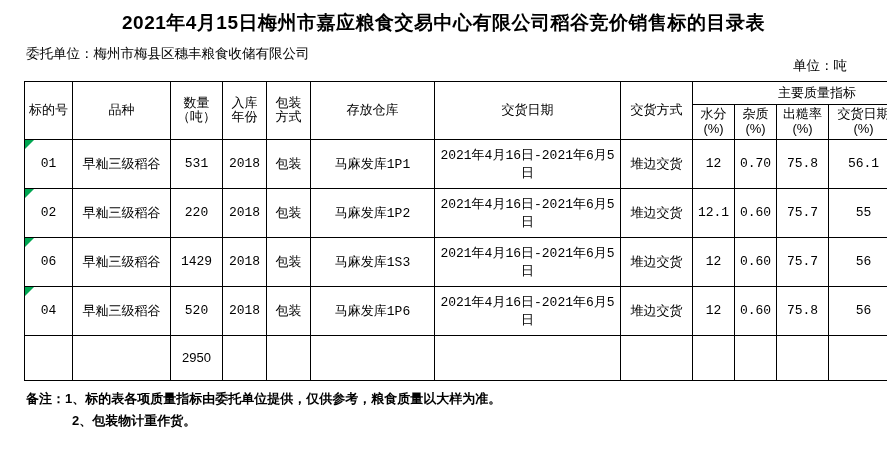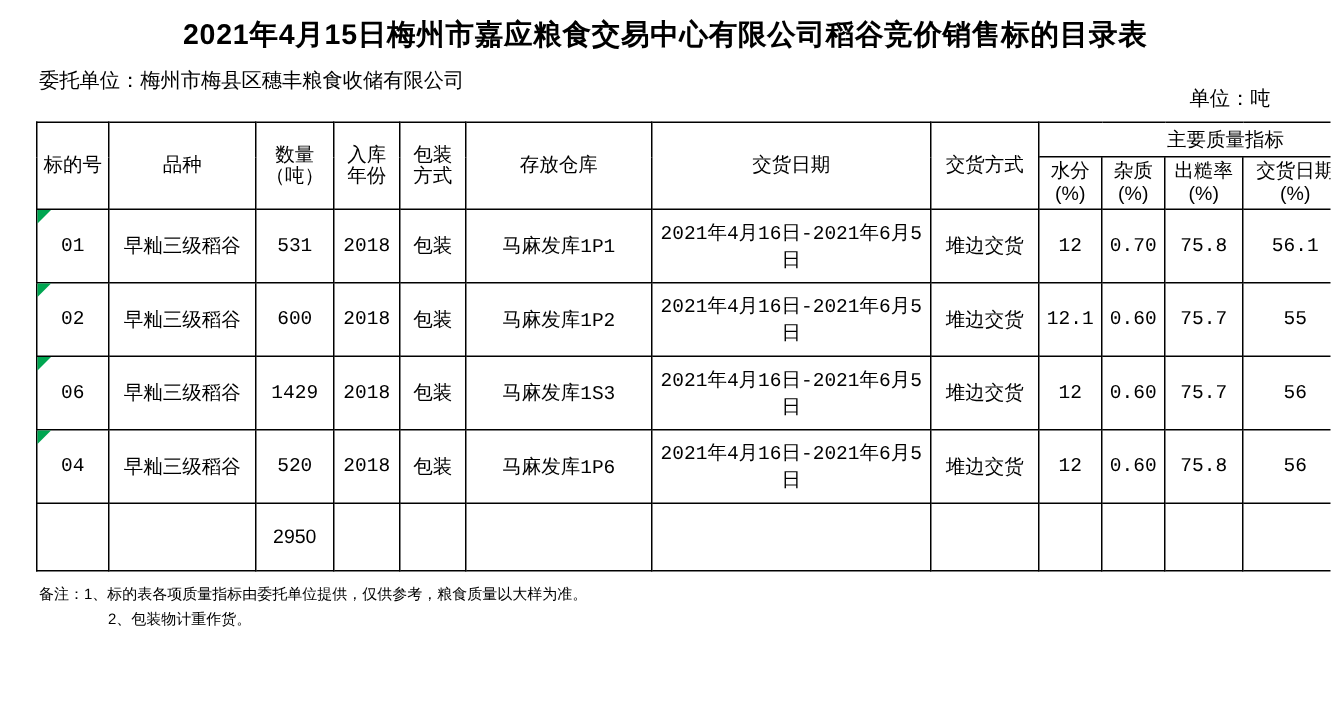--- a/index.html
+++ b/index.html
@@ -66,23 +66,24 @@
     line-height: 1.15;
   }
   .cell-tall {
     height: 44px;
   }
   .row-data td {
     height: 44px;
     font-family: Liberation Mono, monospace;
   }
   .note {
-    font-size: 10px;
+    font-size: 13px;
     padding: 7px 2px 0 2px;
     line-height: 1.7;
+    font-weight: bold;
   }
   .note-line2 {
     padding-left: 46px;
   }
   
   .marker-wrap {
     position: relative;
   }
   .green-tri {
     position: absolute;
@@ -190,21 +191,21 @@
         <td>75.8</td>
         <td>56.1</td>
         <td>正常</td>
       </tr>
       <tr class="row-data">
         <td class="marker-wrap">
           <span class="green-tri"></span>
           <span>02</span>
         </td>
         <td>早籼三级稻谷</td>
-        <td>600</td>
+        <td>220</td>
         <td>2018</td>
         <td>包装</td>
         <td>马麻发库1P2</td>
         <td>2021年4月16日-2021年6月5日</td>
         <td>堆边交货</td>
         <td>12.1</td>
         <td>0.60</td>
         <td>75.7</td>
         <td>55</td>
         <td>正常</td>

